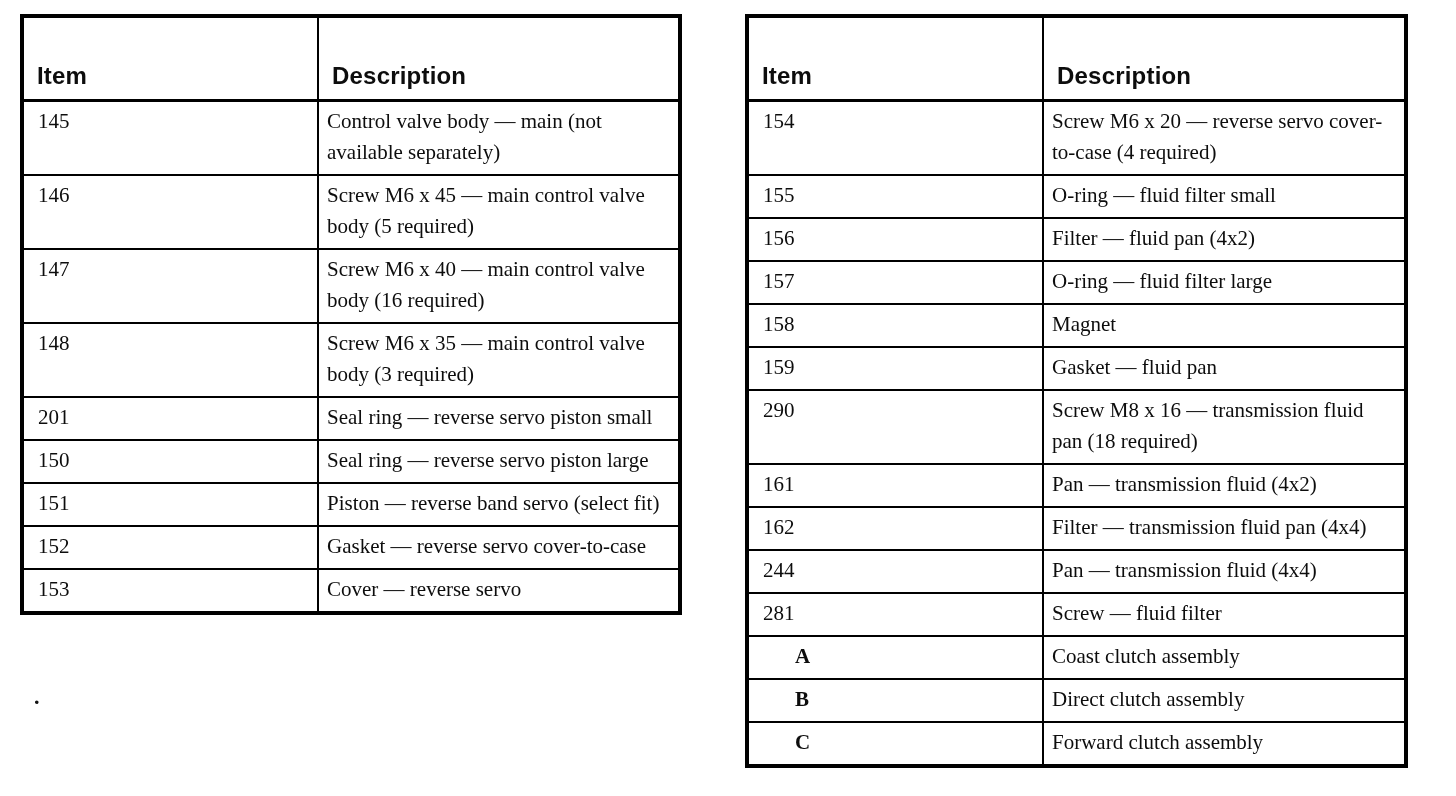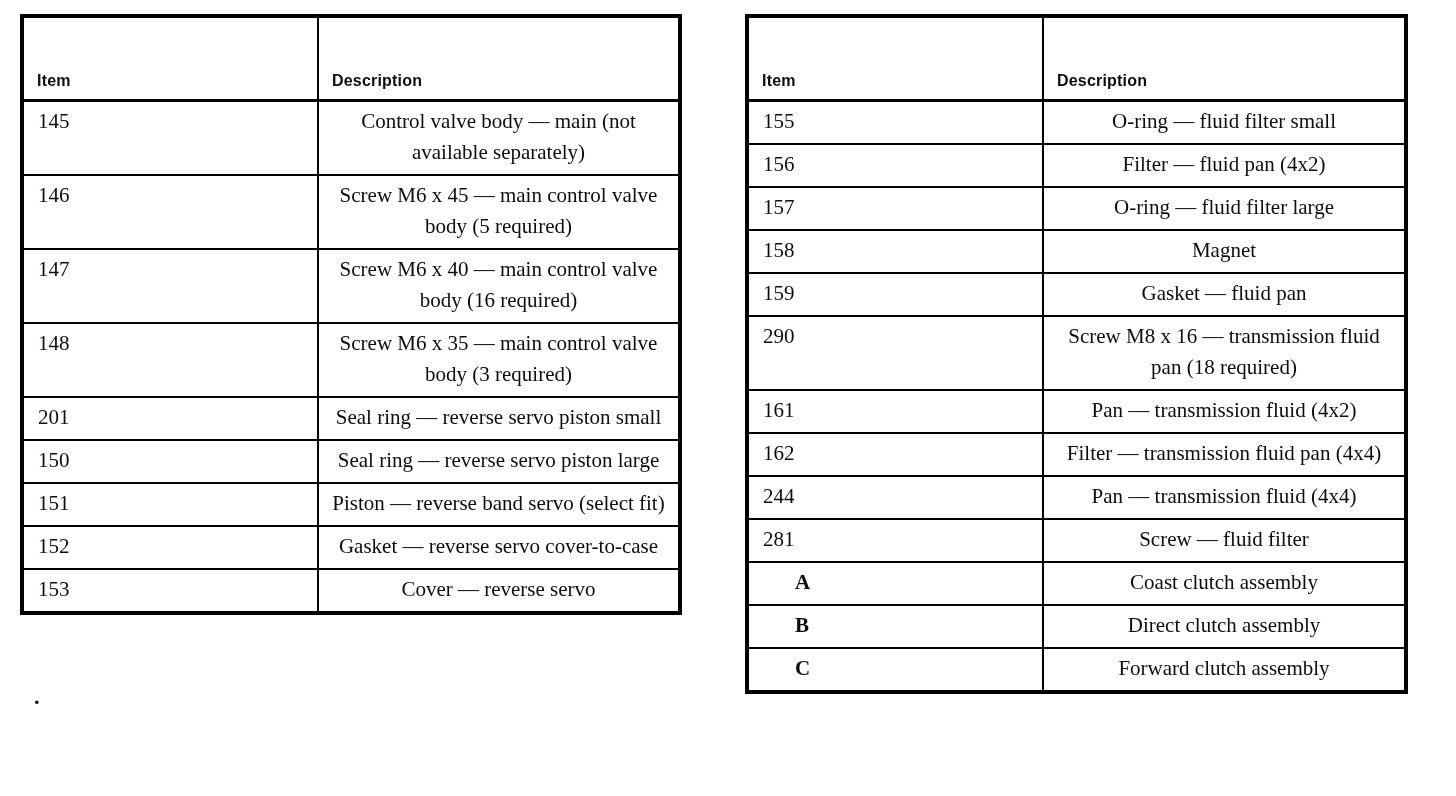--- a/index.html
+++ b/index.html
@@ -25,21 +25,21 @@
   .parts-table td {
     border: 2px solid #000;
   }
   
   .parts-table {
     border: 4px solid #000;
   }
   .parts-table th {
     font-family: "Liberation Sans", sans-serif;
     font-weight: bold;
-    font-size: 16px;
+    font-size: 24px;
     text-align: left;
     vertical-align: bottom;
     height: 72px;
     padding: 0 4px 9px 13px;
     border-bottom: 3px solid #000;
     letter-spacing: 0.2px;
   }
   .parts-table td {
     font-size: 21px;
     line-height: 31px;
@@ -48,21 +48,20 @@
   .item-cell {
     padding: 4px 6px 6px 14px;
     font-size: 22px;
   }
   .item-cell.letter {
     padding-left: 46px;
     font-weight: bold;
   }
   .desc-cell {
     padding: 4px 8px 6px 8px;
-    text-align: center;
   }
   #left-table  { left: 20px;  top: 14px; width: 662px; }
   #right-table { left: 745px; top: 14px; width: 663px; }
   #left-table  col.col-item  { width: 296px; }
   #right-table col.col-item  { width: 296px; }
   .artifact-dot {
     position: absolute;
     left: 34px;
     top: 684px;
     font-size: 22px;
@@ -130,20 +129,24 @@
       <col class="col-desc">
     </colgroup>
   <thead>
     <tr>
       <th>Item</th>
       <th>Description</th>
     </tr>
   </thead>
   <tbody>
       <tr>
+        <td class="item-cell">154</td>
+        <td class="desc-cell">Screw M6 x 20 — reverse servo cover-to-case (4 required)</td>
+      </tr>
+      <tr>
         <td class="item-cell">155</td>
         <td class="desc-cell">O-ring — fluid filter small</td>
       </tr>
       <tr>
         <td class="item-cell">156</td>
         <td class="desc-cell">Filter — fluid pan (4x2)</td>
       </tr>
       <tr>
         <td class="item-cell">157</td>
         <td class="desc-cell">O-ring — fluid filter large</td>

